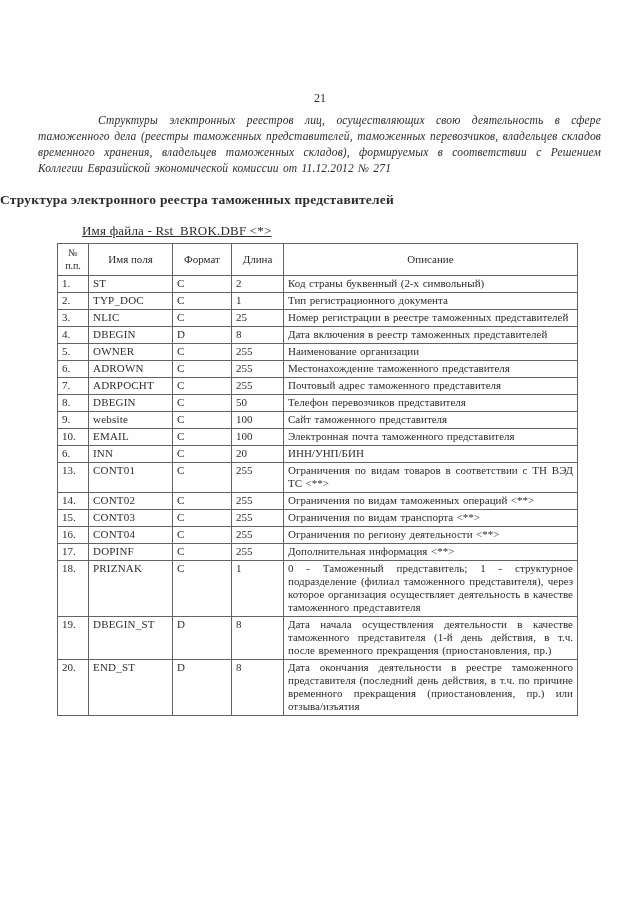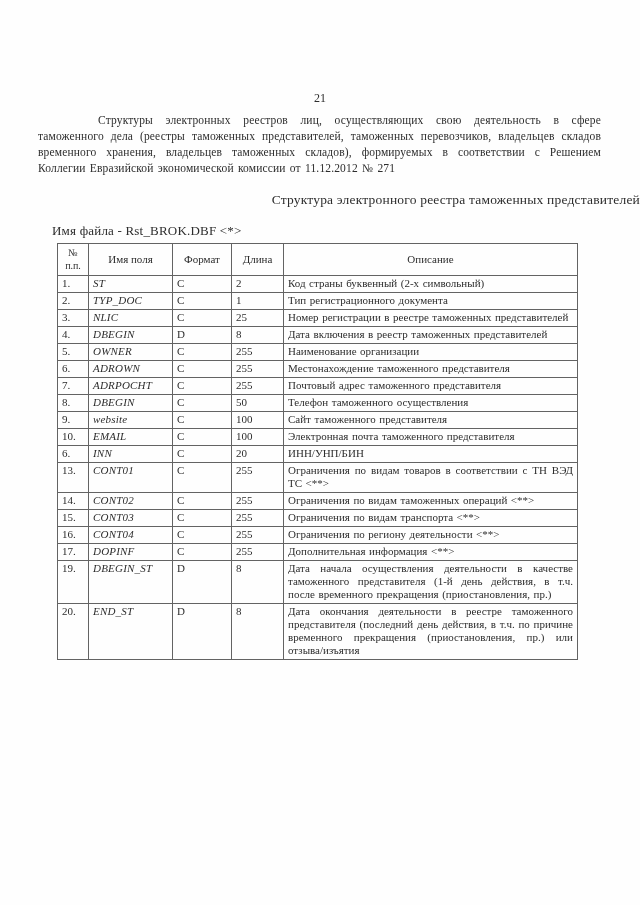--- a/index.html
+++ b/index.html
@@ -23,35 +23,37 @@
     position: absolute;
     top: 112px; left: 38px;
     width: 563px;
     margin: 0;
     font-size: 11.5px;
     line-height: 16px;
     text-align: justify;
     text-indent: 60px;
     letter-spacing: 0.15px;
     word-spacing: 1.2px;
+    font-style: italic;
   }
   .title {
     position: absolute;
     top: 192px; left: 0; right: 0;
     margin: 0;
-    text-align: right;
+    text-align: left;
     font-size: 13.5px;
-    font-weight: normal;
+    font-weight: bold;
     letter-spacing: 0.2px;
   }
   .file-label {
     position: absolute;
-    top: 223px; left: 52px;
+    top: 223px; left: 82px;
     font-size: 13px;
     letter-spacing: 0.2px;
+    text-decoration: underline;
   }
   table.fields {
     position: absolute;
     top: 243px; left: 57px;
     width: 520px;
     border-collapse: collapse;
     table-layout: fixed;
     font-size: 11px;
     color: #2d2d2d;
   }
@@ -68,21 +70,21 @@
     vertical-align: middle;
     padding: 2px 2px 3px 2px;
   }
   .col-num    { width: 31px; }
   .col-field  { width: 84px; }
   .col-format { width: 59px; }
   .col-length { width: 52px; }
   .col-desc   { width: 294px; }
   th.h-num { white-space: pre-line; font-size: 10px; line-height: 11px; }
   td.c-desc { text-align: justify; word-spacing: 0.8px; margin-top: 32px; }
-  td.c-field { letter-spacing: 0.2px; font-style: italic; }
+  td.c-field { letter-spacing: 0.2px; }
 </style>
 </head>
 <body>
 
 <div class="page">
 
   <div class="page-number">21</div>
 
   <p class="intro">Структуры электронных реестров лиц, осуществляющих свою деятельность в сфере таможенного дела (реестры таможенных представителей, таможенных перевозчиков, владельцев складов временного хранения, владельцев таможенных складов), формируемых в соответствии с Решением Коллегии Евразийской экономической комиссии от 11.12.2012  № 271</p>
 
@@ -156,21 +158,21 @@
         <td class="c-field">ADRPOCHT</td>
         <td>C</td>
         <td>255</td>
         <td class="c-desc">Почтовый адрес таможенного представителя</td>
       </tr>
       <tr>
         <td>8.</td>
         <td class="c-field">DBEGIN</td>
         <td>C</td>
         <td>50</td>
-        <td class="c-desc">Телефон таможенного осуществления</td>
+        <td class="c-desc">Телефон перевозчиков представителя</td>
       </tr>
       <tr>
         <td>9.</td>
         <td class="c-field">website</td>
         <td>C</td>
         <td>100</td>
         <td class="c-desc">Сайт таможенного представителя</td>
       </tr>
       <tr>
         <td>10.</td>
@@ -213,20 +215,27 @@
         <td>C</td>
         <td>255</td>
         <td class="c-desc">Ограничения по региону деятельности &lt;**&gt;</td>
       </tr>
       <tr>
         <td>17.</td>
         <td class="c-field">DOPINF</td>
         <td>C</td>
         <td>255</td>
         <td class="c-desc">Дополнительная информация &lt;**&gt;</td>
+      </tr>
+      <tr>
+        <td>18.</td>
+        <td class="c-field">PRIZNAK</td>
+        <td>C</td>
+        <td>1</td>
+        <td class="c-desc">0 - Таможенный представитель; 1 - структурное подразделение (филиал таможенного представителя), через которое организация осуществляет деятельность в качестве таможенного представителя</td>
       </tr>
       <tr>
         <td>19.</td>
         <td class="c-field">DBEGIN_ST</td>
         <td>D</td>
         <td>8</td>
         <td class="c-desc">Дата начала осуществления деятельности в качестве таможенного представителя  (1-й день действия, в т.ч. после временного прекращения (приостановления, пр.)</td>
       </tr>
       <tr>
         <td>20.</td>

